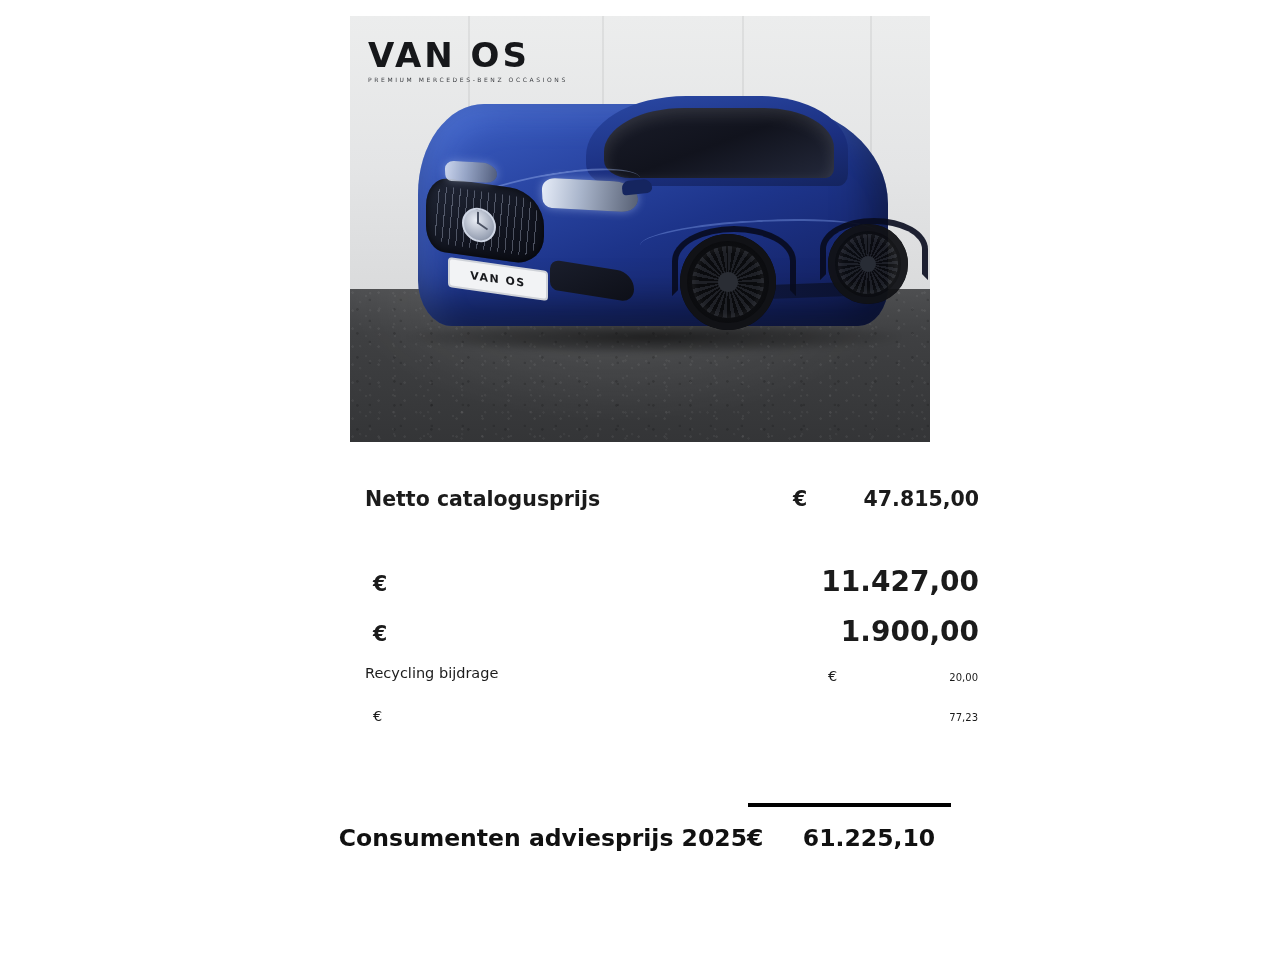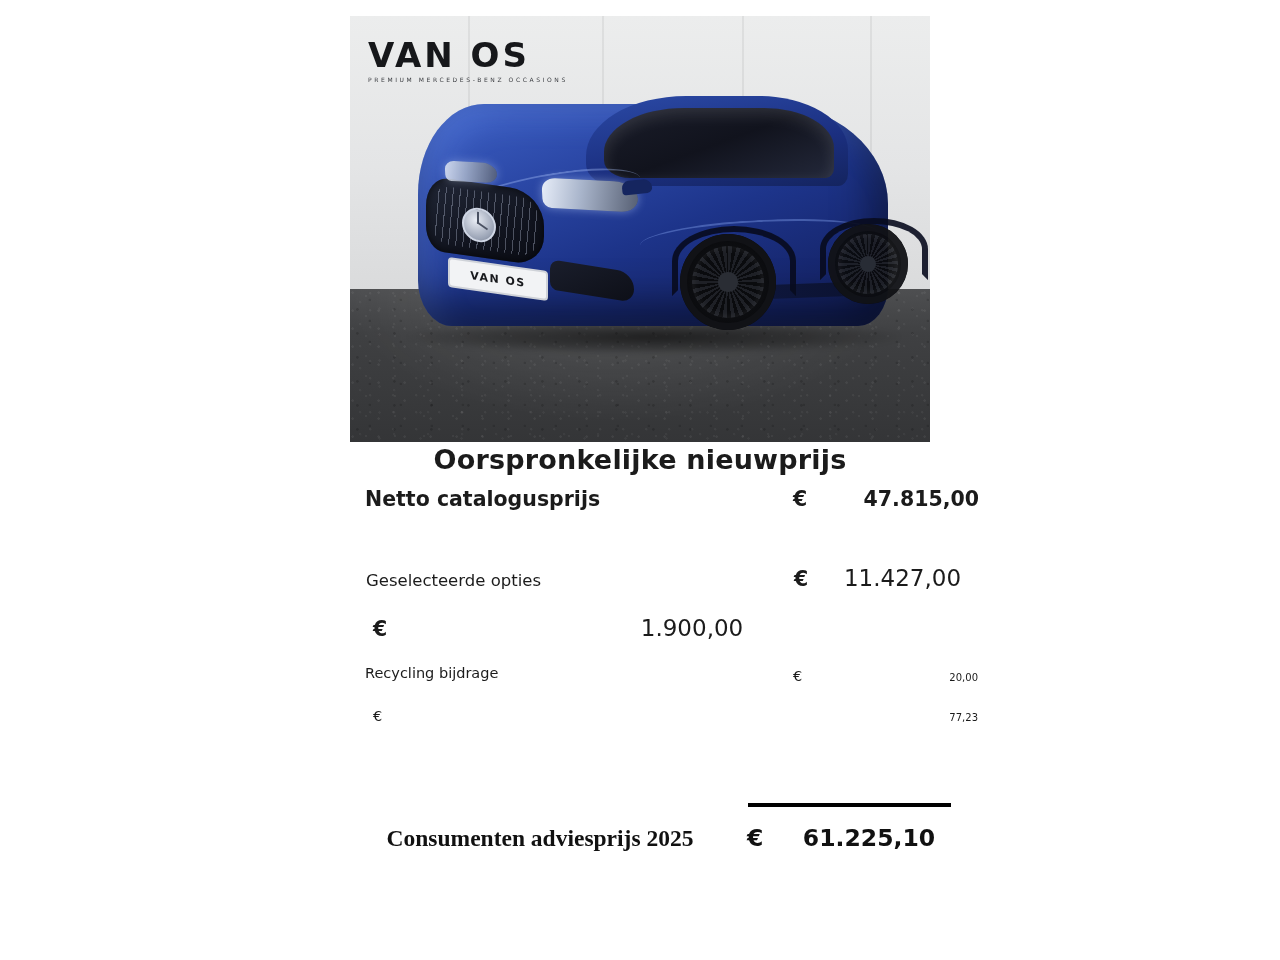--- a/index.html
+++ b/index.html
@@ -371,27 +371,28 @@
   .row-main .cur { position: relative; left: 8px; }
 
   .spacer-1 { height: 44px; }
 
   .row-opt {
     height: 50px;
     font-size: 16.5px;
     font-weight: 400;
   }
   .row-opt .label { padding-left: 1px; }
-  .row-opt .amt { font-size: 23px; font-weight: 400; text-align: center; }
+  .row-opt .amt { font-size: 28px; font-weight: 700; }
   .row-opt .cur { font-size: 20.5px; font-weight: 700; position: relative; left: 8px; }
 
   .row-small {
     height: 40px;
     font-size: 14.5px;
     font-weight: 400;
+    gap: 35px;
   }
   .row-small .cur { position: relative; left: 8px; top: 3px; font-size: 14.5px; }
   .row-small .amt { font-size: 10px; position: relative; top: 3px; padding-right: 1px; }
 
   .total-rule {
     position: absolute;
     left: 748px;
     top: 803px;
     width: 203px;
     height: 4px;
@@ -403,21 +404,21 @@
     left: 333px;
     top: 824px;
     width: 614px;
     display: flex;
     align-items: baseline;
     font-family: "DejaVu Sans", sans-serif;
     font-size: 23.5px;
     font-weight: 700;
     color: #111111;
   }
-  .total-row .label { flex: 0 0 auto; width: 414px; text-align: center; font-family: Liberation Serif, serif; }
+  .total-row .label { flex: 0 0 auto; width: 414px; text-align: right; }
   .total-row .cur { flex: 0 0 auto; width: 44px; text-align: left; }
   .total-row .amt { flex: 1 1 auto; text-align: center; font-variant-numeric: tabular-nums; }
 </style>
 </head>
 <body>
 
 <div class="page">
 
   <div class="photo">
     <div class="photo-wall">
@@ -456,34 +457,32 @@
         <div class="hub"></div>
       </div>
       <div class="arch arch-front"></div>
       <div class="wheel wheel-front">
         <div class="rim"></div>
         <div class="hub"></div>
       </div>
     </div>
   </div>
 
-  <div class="heading">Oorspronkelijke nieuwprijs</div>
 
   <div class="rows">
 
     <div class="row row-main">
       <span class="label">Netto catalogusprijs</span>
       <span class="cur">€</span>
       <span class="amt">47.815,00</span>
     </div>
 
     <div class="spacer-1"></div>
 
     <div class="row row-opt">
-      <span class="label">Geselecteerde opties</span>
       <span class="cur">€</span>
       <span class="amt">11.427,00</span>
     </div>
 
     <div class="row row-opt">
       <span class="cur">€</span>
       <span class="amt">1.900,00</span>
     </div>
 
     <div class="row row-small">

